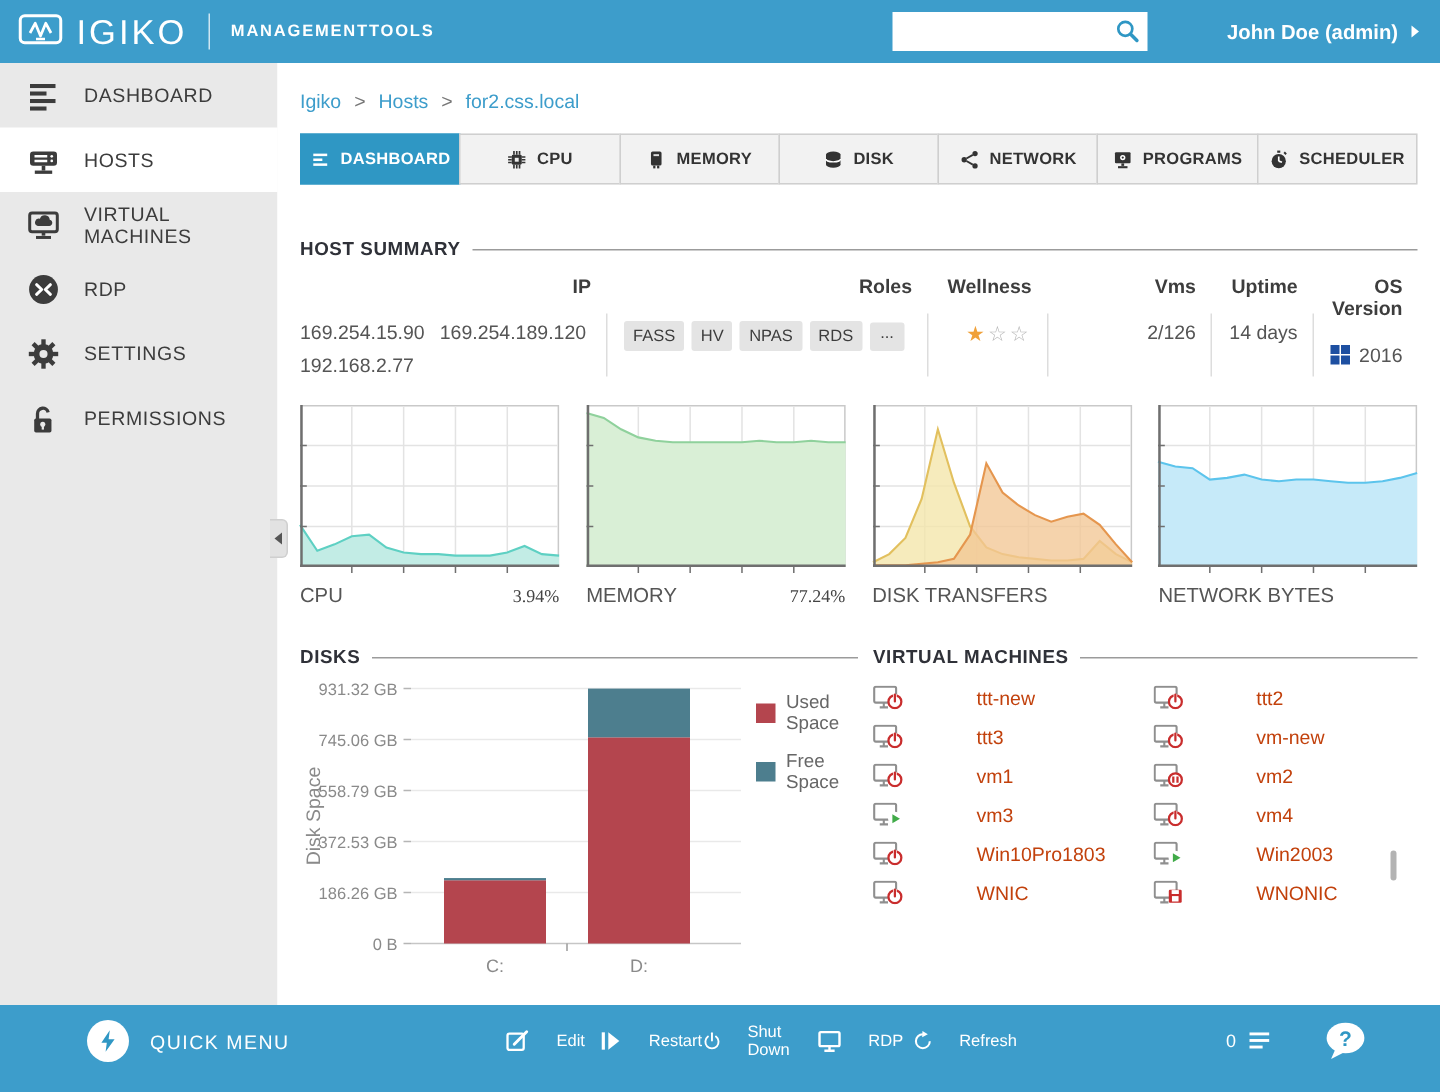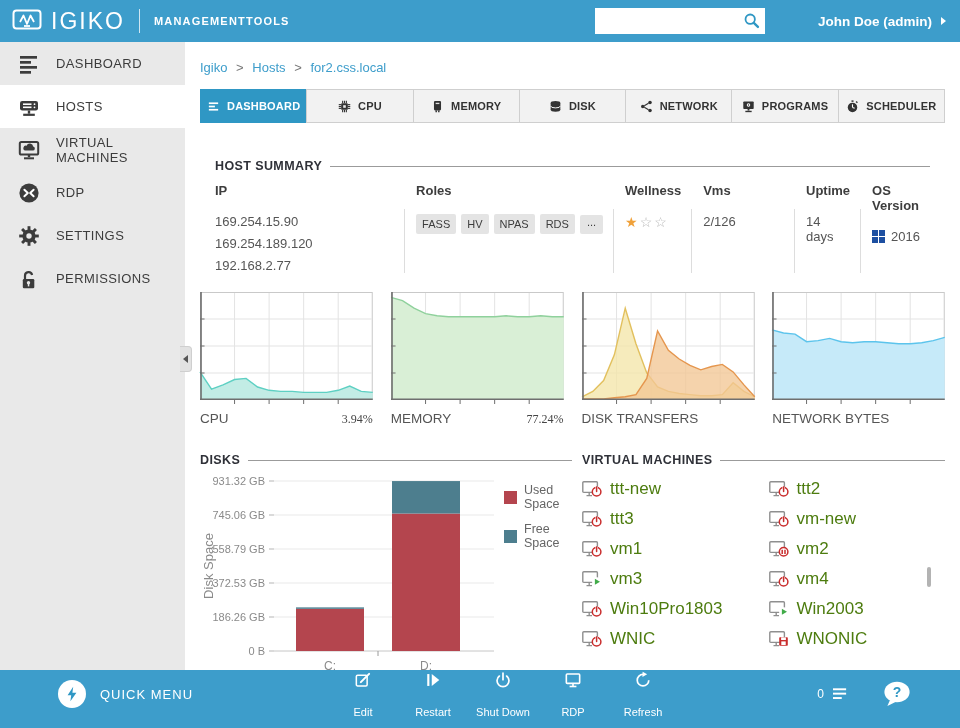--- a/index.html
+++ b/index.html
@@ -36,21 +36,21 @@
   .tabs { margin:14px 15px 0; display:flex; }
   .tab { flex:1; height:34px; display:flex; align-items:center; justify-content:center; gap:7px; background:#f2f2f2; border:1px solid #cfcfcf; margin-left:-1px; font-size:11px; font-weight:700; color:#333; letter-spacing:.2px; cursor:pointer; white-space:nowrap; }
   .tab:first-child { margin-left:0; }
   .tab.active { background:var(--accent); border-color:var(--accent); color:#fff; }
   .tab svg { width:13px; height:13px; flex:none; }
 
   .section-head { display:flex; align-items:center; gap:8px; }
   .section-title { font-size:12.5px; font-weight:700; color:var(--section_title); letter-spacing:.4px; white-space:nowrap; }
   .section-rule { flex:1; height:1px; background:#9b9b9b; }
 
-  .host-summary { margin:36px 30px 0; }
+  .host-summary { margin:36px 15px 0;text-align:right; }
   .summary-grid { display:flex; margin-top:10px; }
   .sum-col { position:relative; min-height:64px; padding-right:10px; }
   .sum-col + .sum-col { padding-left:12px; }
   .sum-col + .sum-col::before { content:""; position:absolute; left:0; top:26px; bottom:0; width:1px; background:#ddd; }
   .c-ip{width:205px} .c-roles{width:215px} .c-wellness{width:80px} .c-vms{width:110px} .c-uptime{width:68px} .c-os{flex:1}
   .sum-label { font-size:13px; font-weight:700; color:#3d3d3d; margin-bottom:16px; }
   .ip-values { display:flex; flex-wrap:wrap; column-gap:10px; row-gap:7px; font-size:13px; color:#555; max-width:195px; }
   .badges { display:flex; align-items:flex-end; gap:5px; }
   .badge { background:#e4e4e4; color:#3d3d3d; font-size:11px; font-weight:400; padding:4px 6px; border-radius:2px; }
   .badge.more { padding:1px 7px 6px; }
@@ -75,21 +75,21 @@
   .disks-row { display:flex; }
   .disks-plot { width:300px; height:214px; margin-top:4px; }
   .disks-legend { margin:16px 0 0 4px; }
   .legend-item { display:flex; align-items:center; gap:7px; margin-bottom:11px; font-size:12.5px; color:#666; }
   .swatch { width:13px; height:13px; flex:none; }
 
   .vms-section { flex:1; margin-left:10px; }
   .vm-grid { margin-top:12px; display:grid; grid-template-columns:1fr 1fr; row-gap:10px; column-gap:10px; }
   .vm-item { display:flex; align-items:center; gap:8px; cursor:pointer; }
   .vm-icon { width:20px; height:16px; flex:none; }
-  .vm-name { font-size:17px; color:#4d7c0f; }
+  .vm-name { font-size:13px; color:#c2410c;margin-left:41px; }
   .vm-icon .scr { fill:#fff; stroke:var(--monitor_gray); stroke-width:1.4; }
   .vm-icon .stand { stroke:var(--monitor_gray); stroke-width:1.4; fill:none; }
   .vm-icon .st { display:none; }
   .vm-item[data-status="stopped"] .st-stopped { display:block; }
   .vm-item[data-status="running"] .st-running { display:block; }
   .vm-item[data-status="paused"]  .st-paused  { display:block; }
   .vm-item[data-status="saved"]   .st-saved   { display:block; }
   .st-stopped circle { fill:#fff; stroke:var(--vm_red); stroke-width:1.5; }
   .st-stopped rect { fill:#fff; }
   .st-stopped line { stroke:var(--vm_red); stroke-width:1.5; stroke-linecap:round; }
@@ -101,21 +101,21 @@
   .st-saved .wm { fill:#fff; }
   .vm-scrollthumb { position:absolute; left:742px; top:525px; width:4px; height:20px; background:#b3b3b3; border-radius:2px; cursor:pointer; }
 
   
   .bottombar { position:absolute; left:0; right:0; bottom:0; height:58px; background:var(--header_bg); color:#fff; }
   .quick-menu { position:absolute; left:58px; top:0; height:48px; display:flex; align-items:center; gap:14px; cursor:pointer; }
   .qm-circle { width:28px; height:28px; border-radius:50%; background:#fff; display:flex; align-items:center; justify-content:center; }
   .qm-bolt { fill:var(--accent); }
   .qm-label { font-size:13px; letter-spacing:1px; }
   .fb-actions { position:absolute; left:328px; top:0; display:flex; }
-  .fb-btn { width:70px; height:48px; display:flex; flex-direction:column; align-items:center; justify-content:center; gap:17px; cursor:pointer; }
+  .fb-btn { width:70px; height:48px; display:flex; flex-direction:row; align-items:center; justify-content:center; gap:17px; cursor:pointer; }
   .fb-btn svg { width:18px; height:18px; }
   .fb-label { font-size:11px; }
   .notif { position:absolute; right:112px; top:0; height:48px; display:flex; align-items:center; gap:8px; cursor:pointer; }
   .notif-count { font-size:12px; }
   .help-bubble { position:absolute; right:48px; top:11px; cursor:pointer; }
   .help-q { fill:var(--accent); font-weight:bold; }
 </style>
 </head>
 <body>
 

